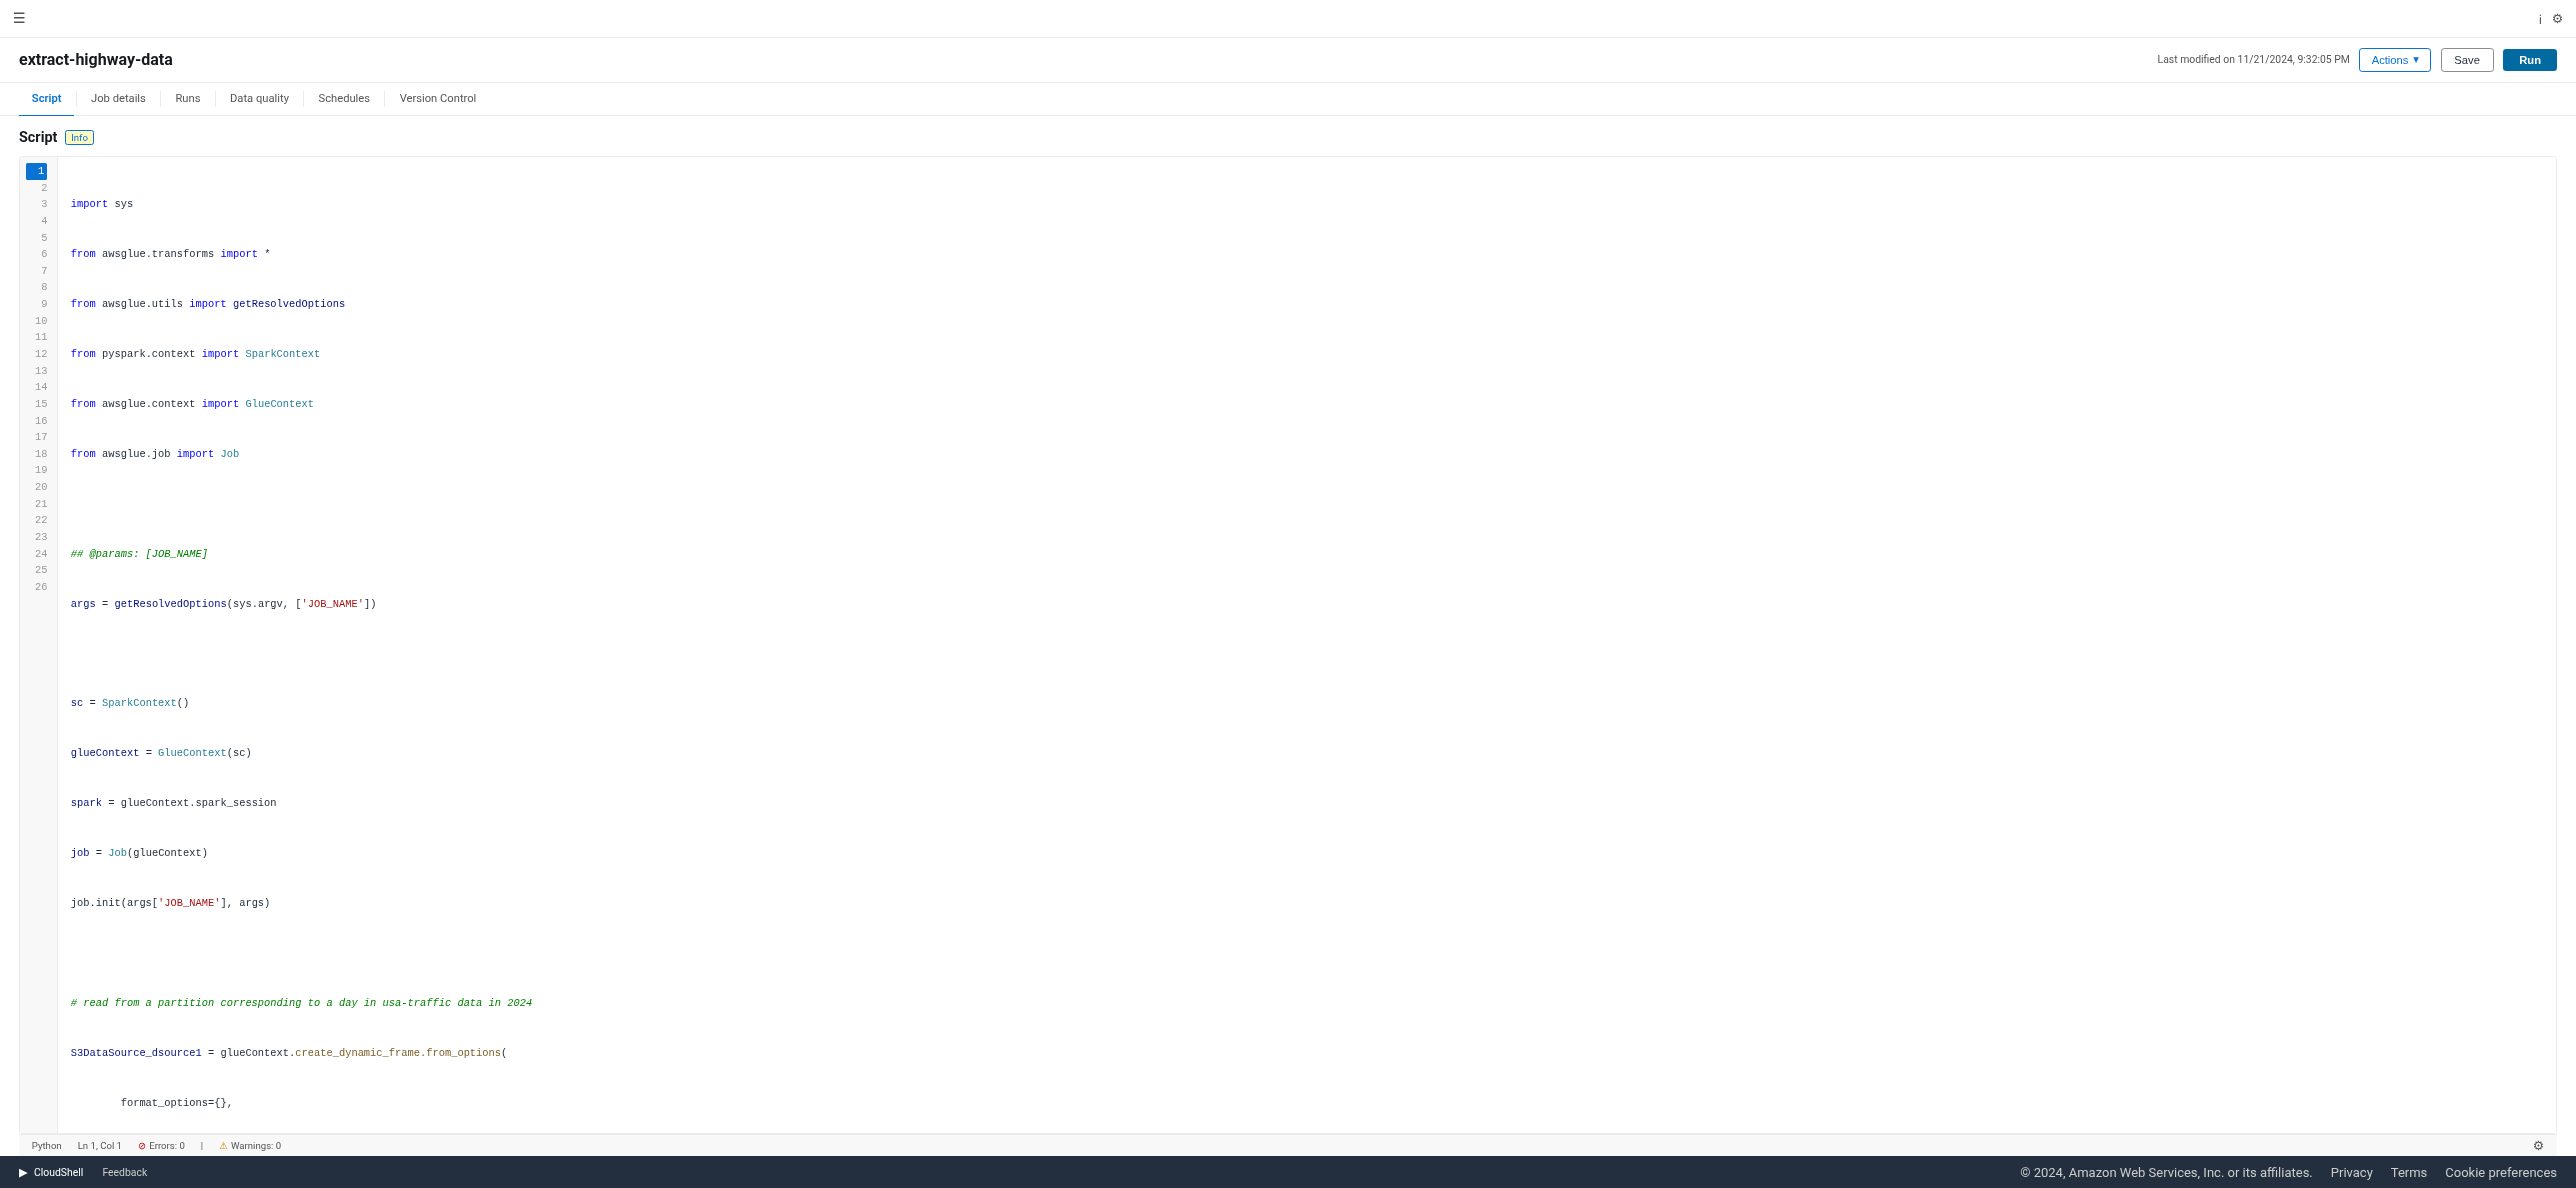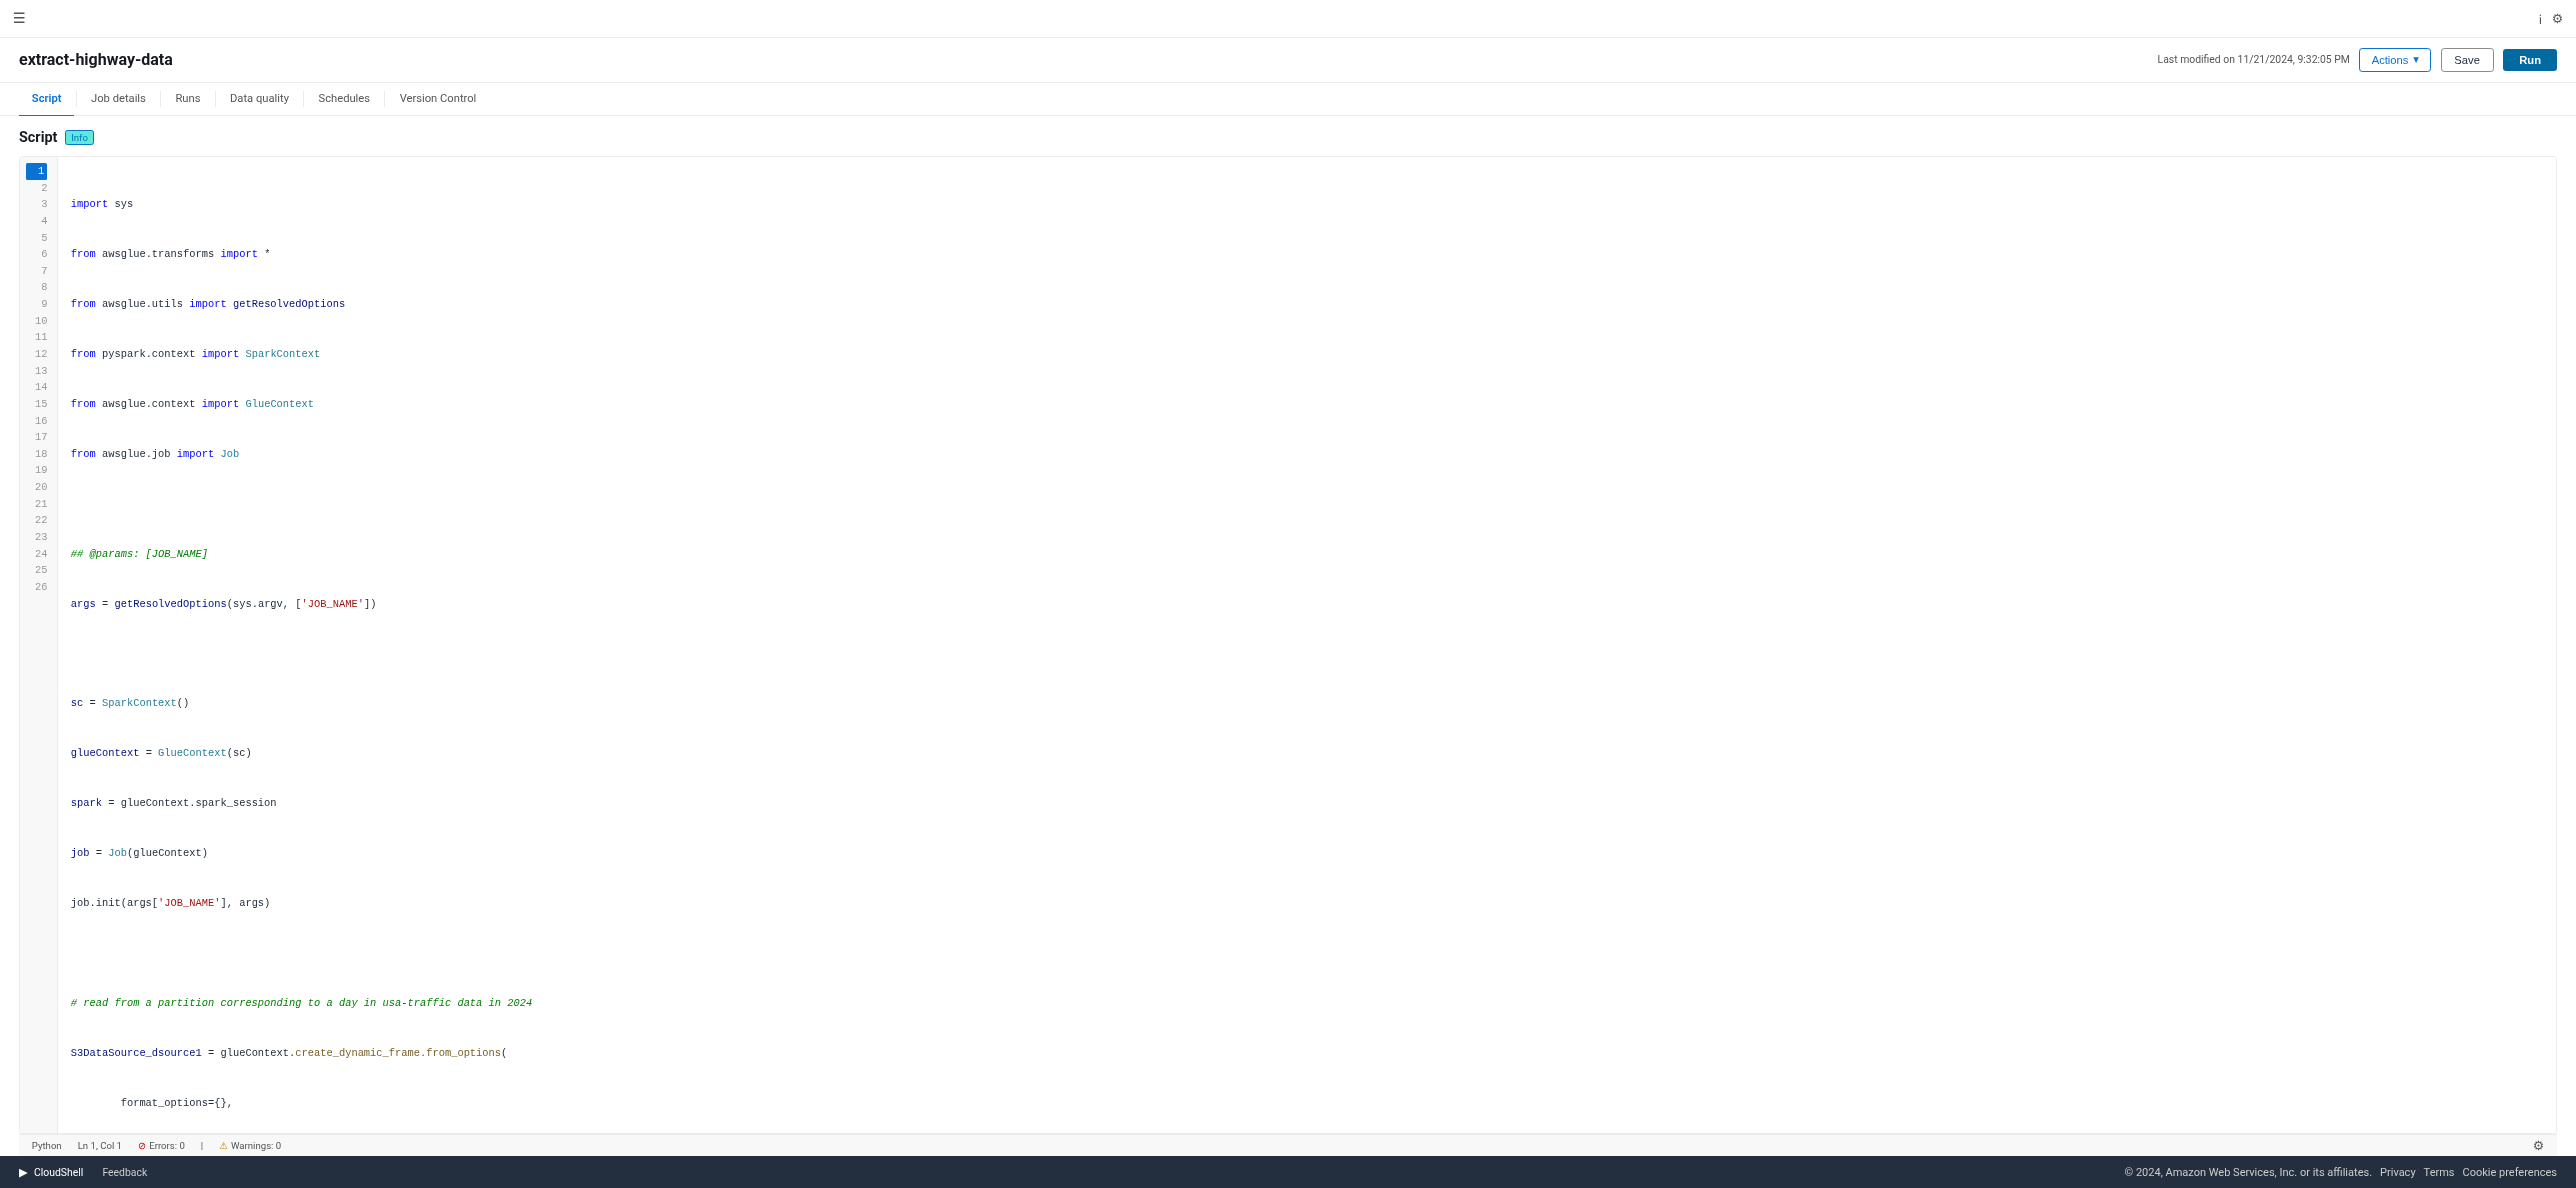--- a/index.html
+++ b/index.html
@@ -135,21 +135,21 @@
       margin-bottom: 9.6px;
     }
     .script-header-title {
       font-size: 14.4px;
       font-weight: 700;
       color: #16191f;
     }
     .info-badge {
       font-size: 9.6px;
       color: #0972d3;
-      background: #5eead4;
+      background: #fef9c3;
       border: 0.8px solid #0972d3;
       border-radius: 2.4px;
       padding: 0.8px 4.8px;
     }
 
     
     .code-editor {
       flex: 1;
       overflow: auto;
       border: 0.8px solid #e9ebed;
@@ -249,23 +249,23 @@
       align-items: center;
       gap: 6.4px;
     }
     .cloudshell-label {
       font-size: 10.4px;
       color: #fff;
     }
     .bottom-right {
       display: flex;
       align-items: center;
-      gap: 8px;
+      gap: 18px;
       color: #ccc;
-      font-size: 11px;
+      font-size: 13px;
       text-align: center;
     }
     .bottom-right a {
       color: #ccc;
       text-decoration: none;
     }
     .feedback-link {
       color: #ccc;
       cursor: pointer;
     }

